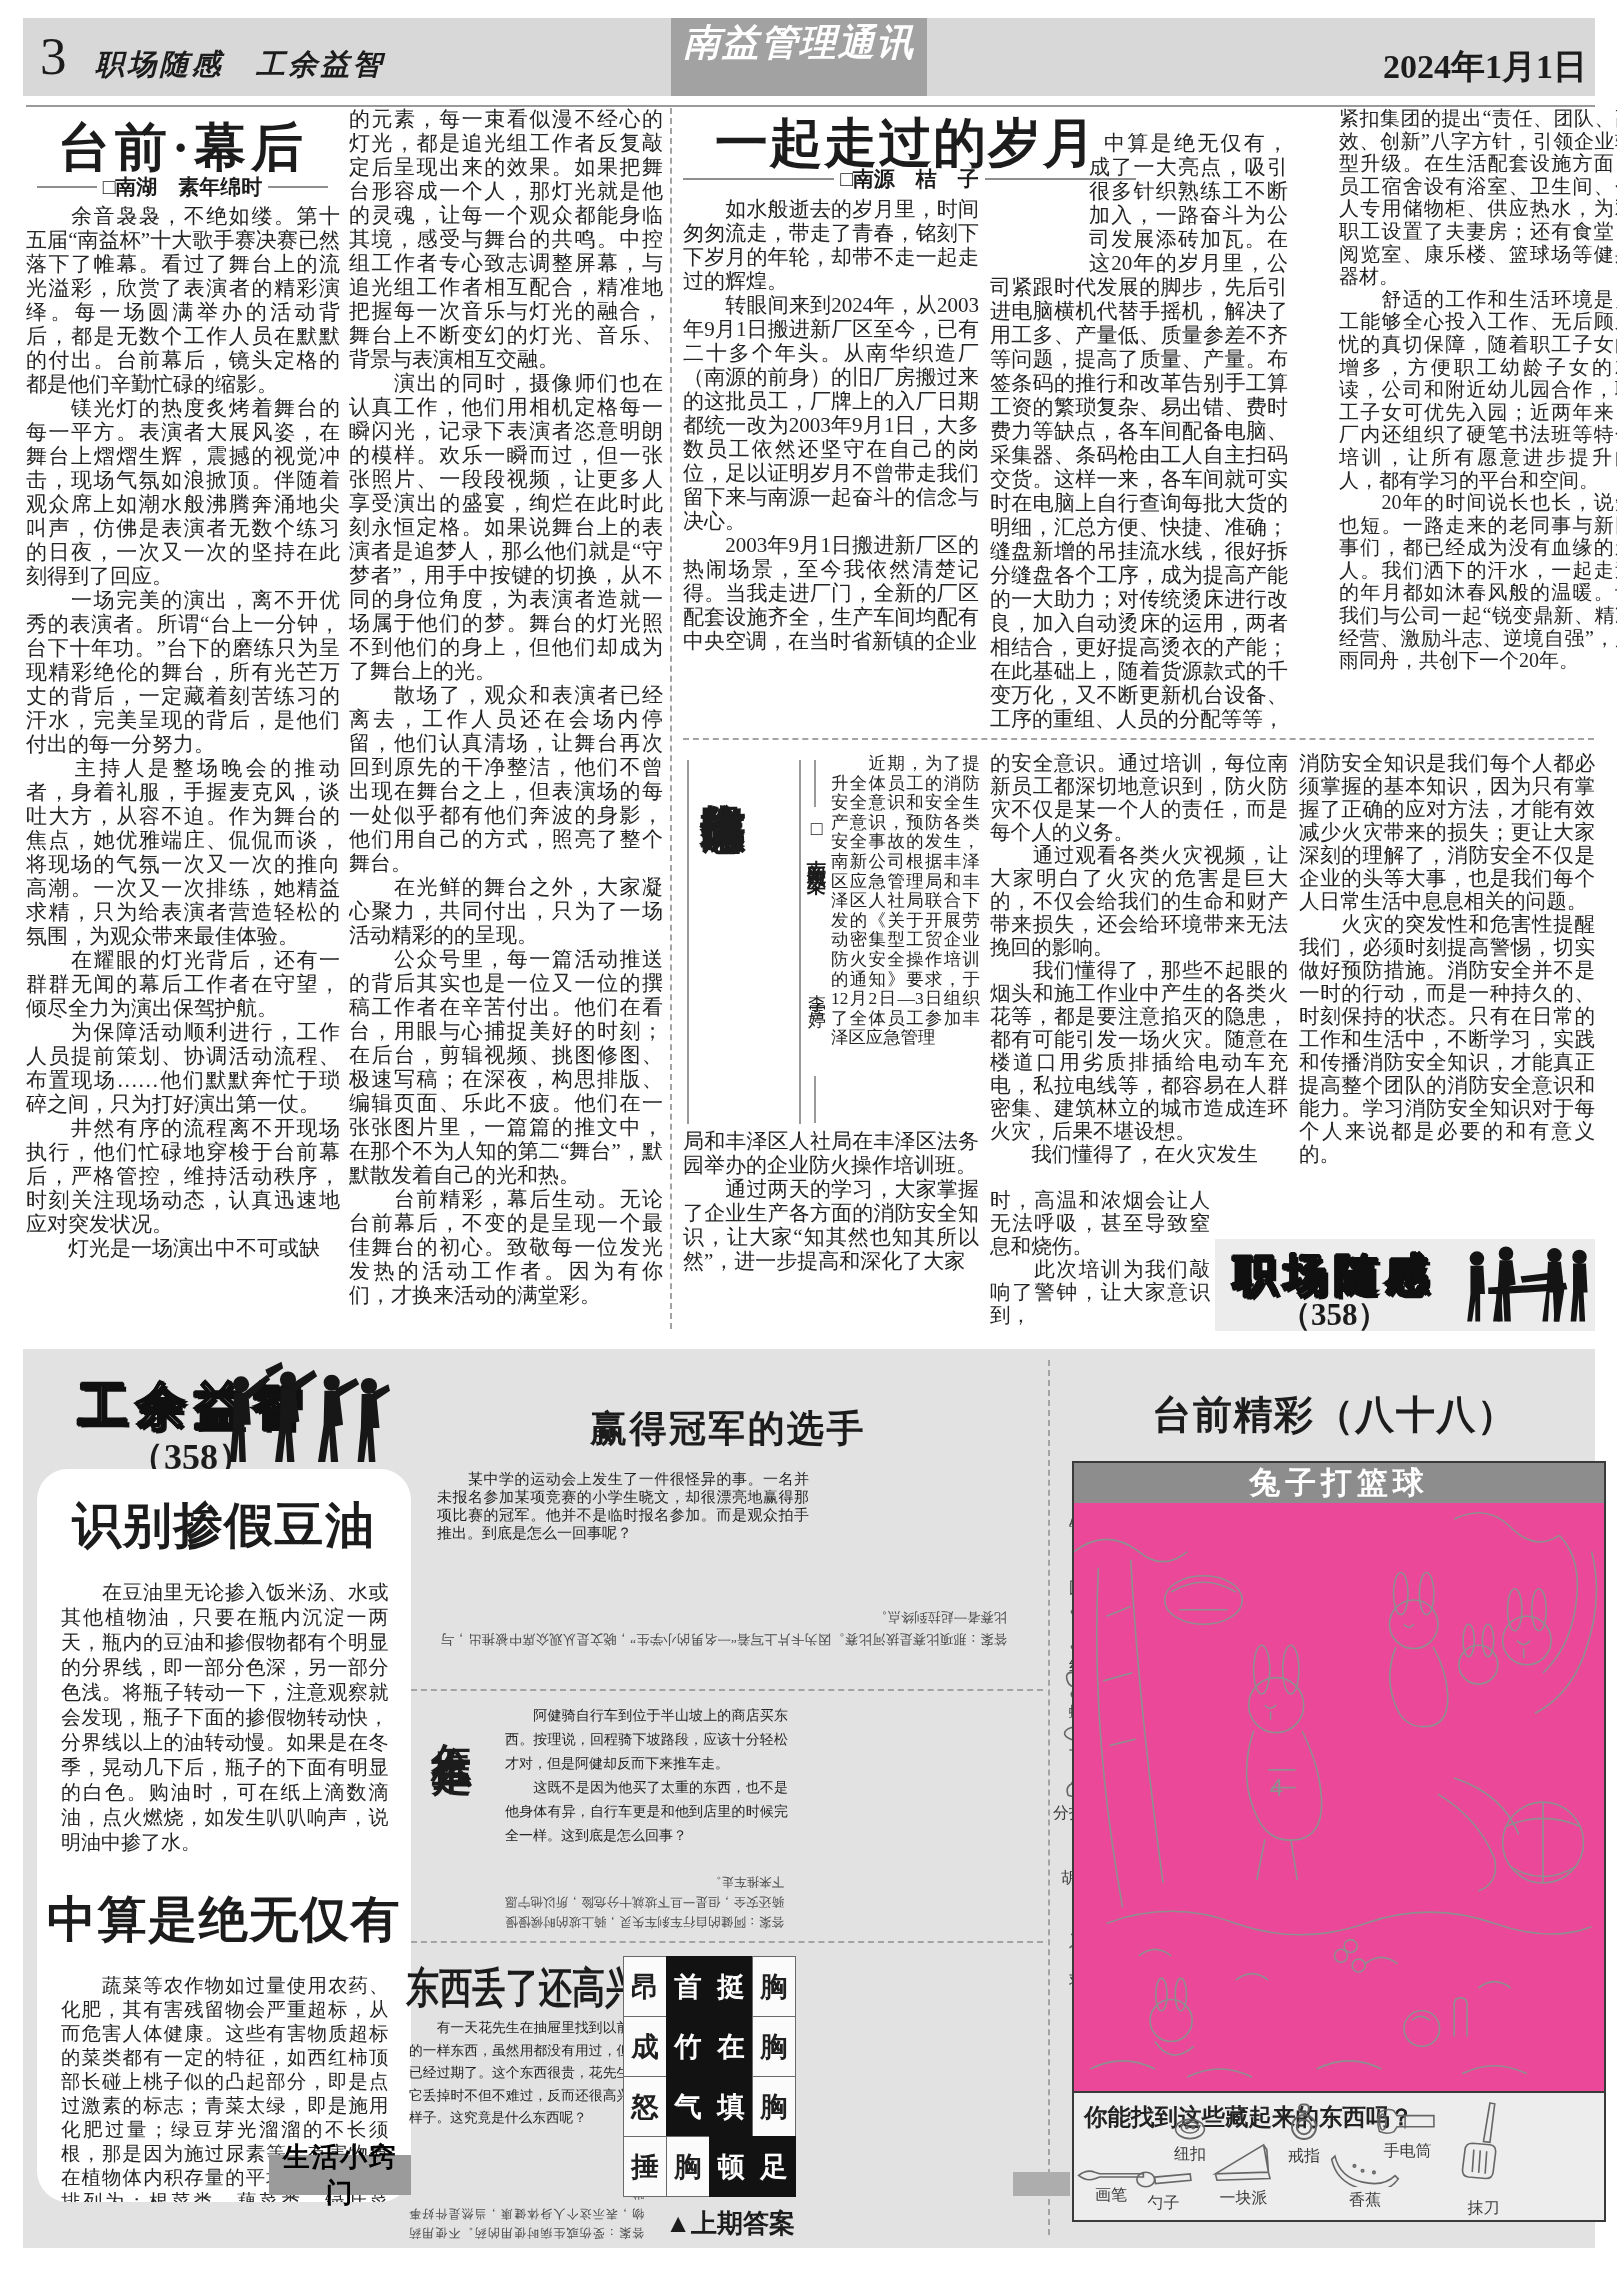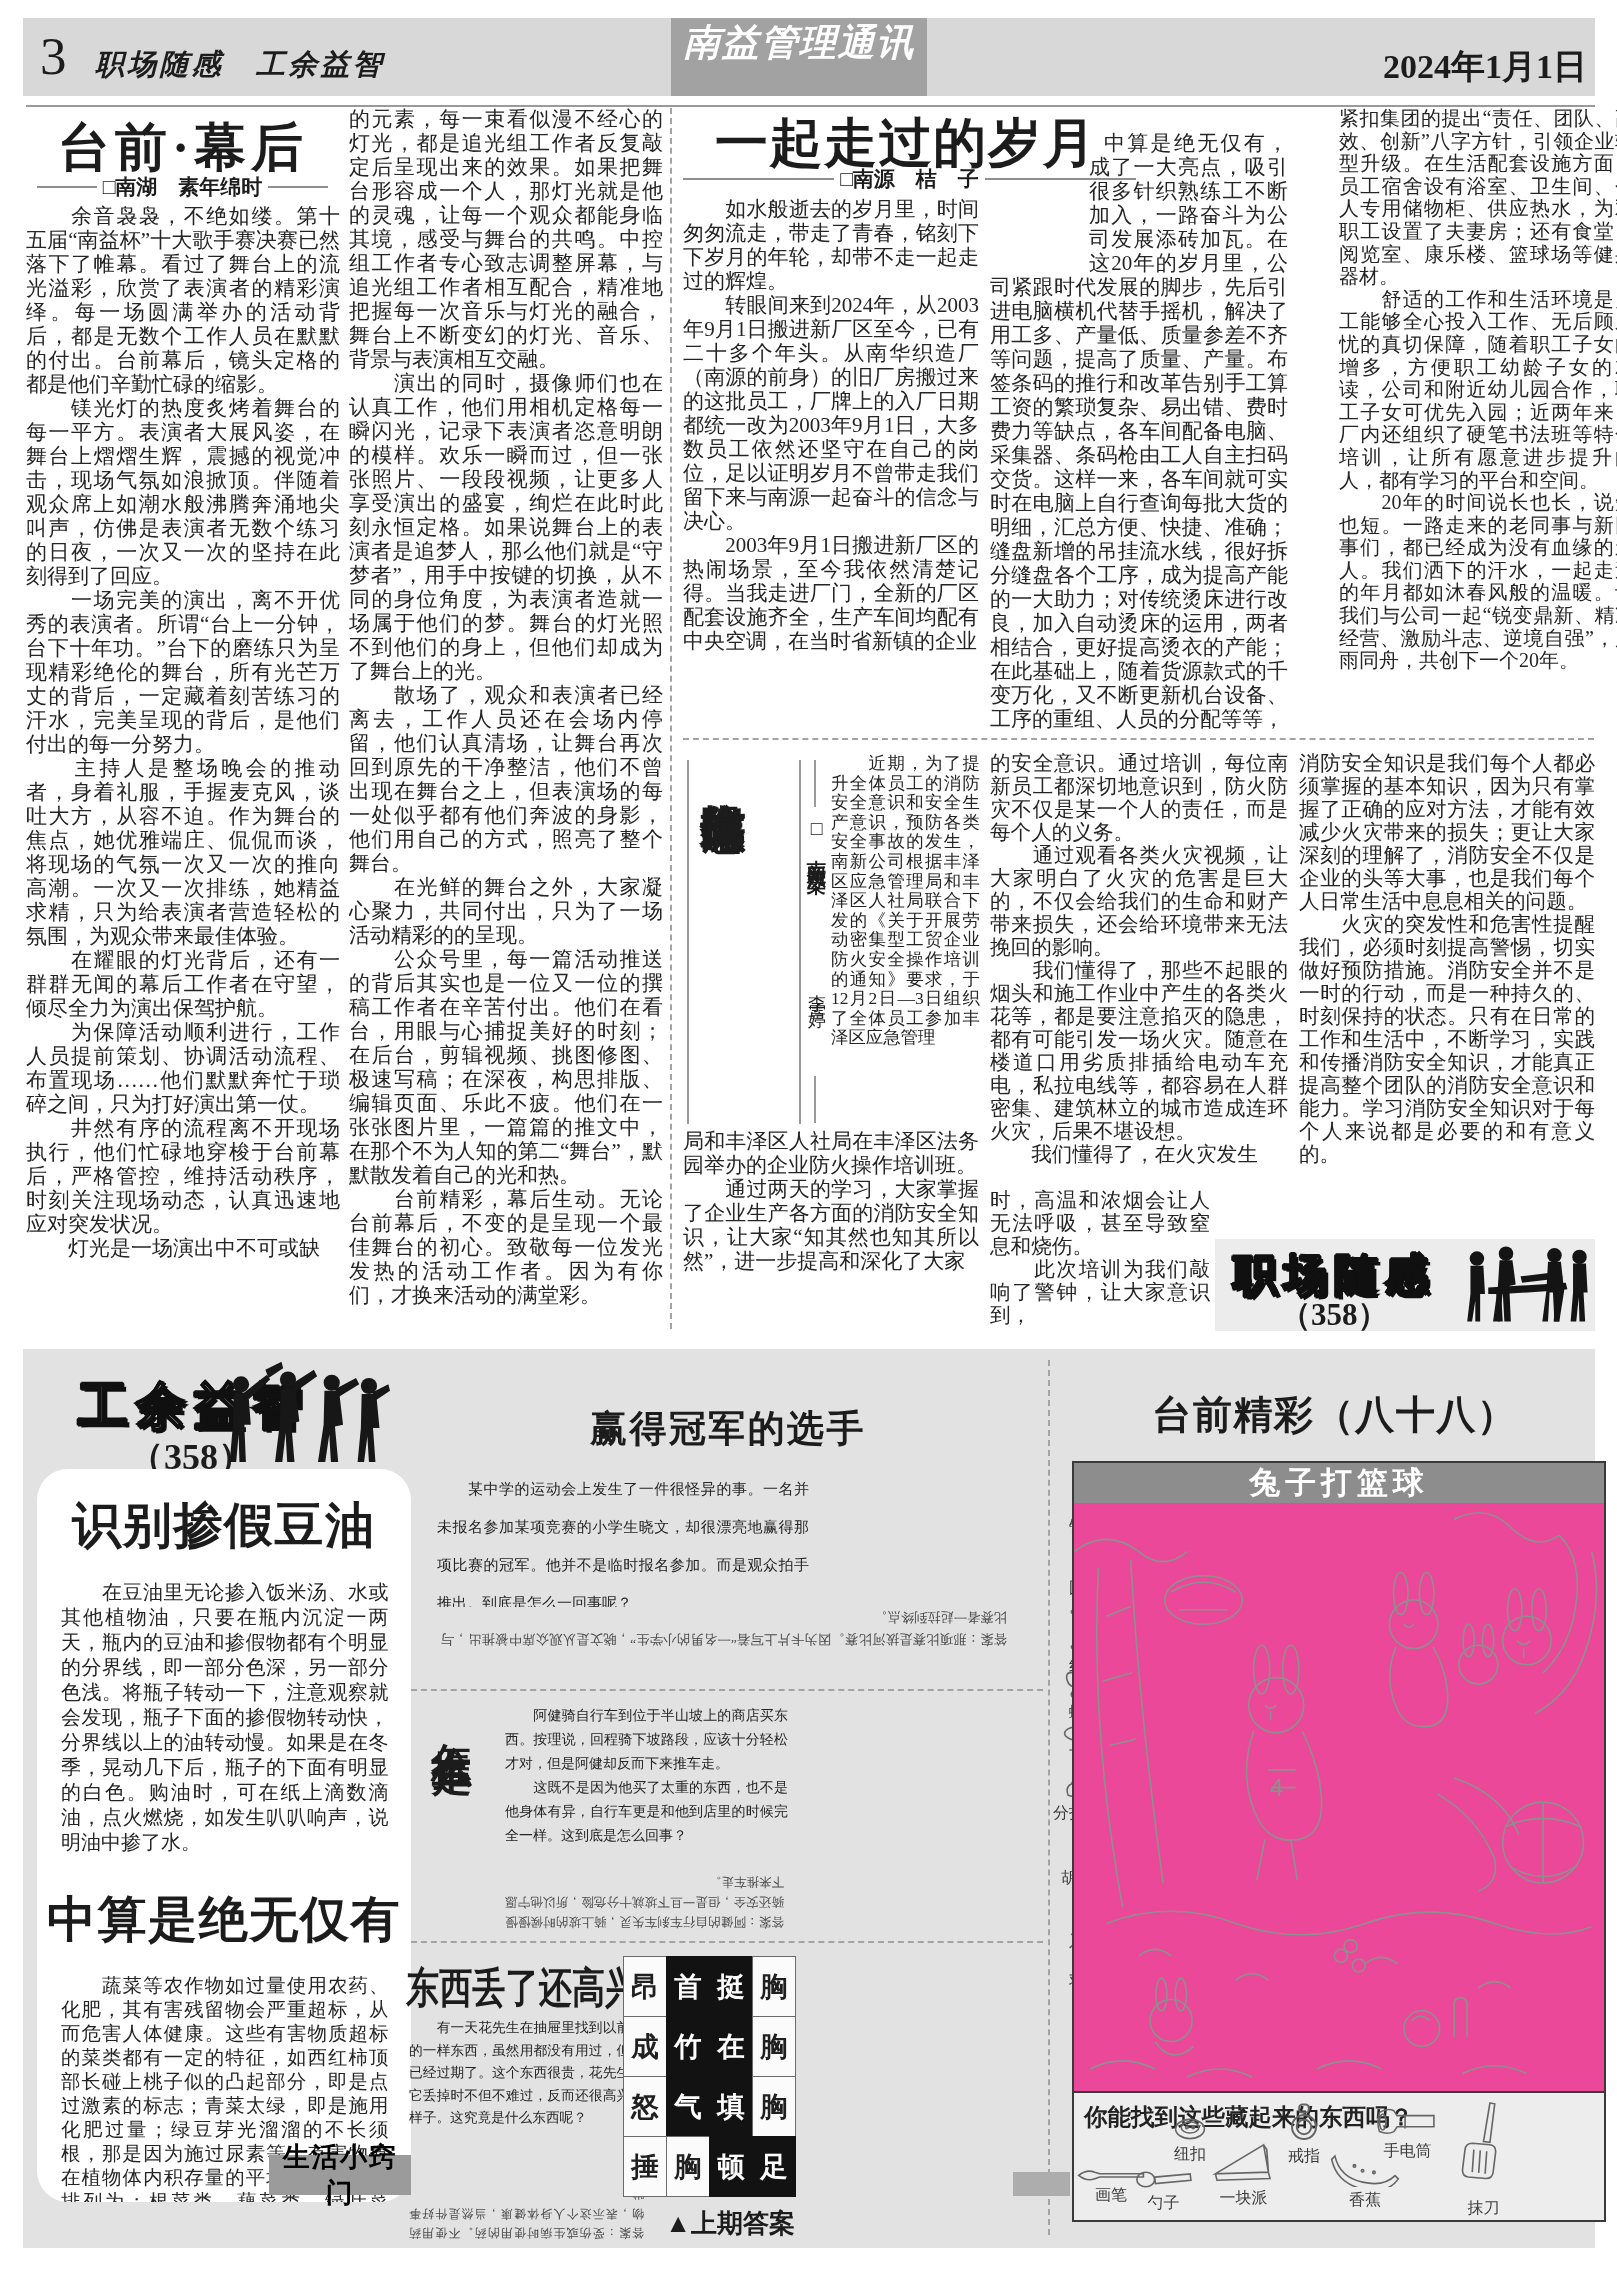--- a/index.html
+++ b/index.html
@@ -148,21 +148,21 @@
   <div class="serif bold center" style="margin-top:32px;font-size:49px;letter-spacing:1.6px;">中算是绝无仅有</div>
   <div class="jtext serif" style="margin:21px 22.6px 0 24px;font-size:19.4px;line-height:24px;height:267px;">　　蔬菜等农作物如过量使用农药、化肥，其有害残留物会严重超标，从而危害人体健康。这些有害物质超标的菜类都有一定的特征，如西红柿顶部长碰上桃子似的凸起部分，即是点过激素的标志；青菜太绿，即是施用化肥过量；绿豆芽光溜溜的不长须根，那是因为施过尿素等。有害物质在植物体内积存量的平均值由大到小排列为：根菜类、藕菜类、绿叶菜类、白菜类、豆类、瓜类、茄果类，在购菜时应加以注意。</div>
 </div>
 <div class="abs center" style="left:269px;top:2155px;width:142px;height:40px;background:#9b9b9b;display:flex;align-items:center;justify-content:center;">
   <span class="serif bold" style="color:#000000;font-size:27px;letter-spacing:1.6px;">生活小窍门</span>
 </div>
 
 <div class="abs dash-v" style="left:1048px;top:1360px;height:875px;"></div>
 
 <div class="abs serif bold center" style="left:441px;top:1404px;width:574px;font-size:37px;letter-spacing:2.4px;">赢得冠军的选手</div>
-<div class="abs jtext sans" style="left:437px;top:1470px;width:372px;height:137px;font-size:15px;line-height:38px;">　　某中学的运动会上发生了一件很怪异的事。一名并未报名参加某项竞赛的小学生晓文，却很漂亮地赢得那项比赛的冠军。他并不是临时报名参加。而是观众拍手推出。到底是怎么一回事呢？</div>
+<div class="abs jtext sans" style="left:437px;top:1470px;width:372px;height:137px;font-size:15px;line-height:18px;">　　某中学的运动会上发生了一件很怪异的事。一名并未报名参加某项竞赛的小学生晓文，却很漂亮地赢得那项比赛的冠军。他并不是临时报名参加。而是观众拍手推出。到底是怎么一回事呢？</div>
 <div class="abs jtext serif rot180" style="left:441px;top:1584px;width:566px;height:66px;font-size:13.3px;line-height:22px;color:#4a4a4a;">答案：那项比赛是拔河比赛。因为卡片上写着“一名男的小学生”，晓文是从观众席中被推出，与比赛者一起拉到终点。</div>
 <div class="abs dash-h" style="left:411px;top:1689px;width:632px;"></div>
 
 <div class="abs vtext serif bold" style="left:424px;top:1711px;height:235px;font-size:40px;letter-spacing:3.2px;">怎么推车走</div>
 <div class="abs jtext sans" style="left:505px;top:1703px;width:283px;height:176px;font-size:14px;line-height:24px;">　　阿健骑自行车到位于半山坡上的商店买东西。按理说，回程骑下坡路段，应该十分轻松才对，但是阿健却反而下来推车走。
 　　这既不是因为他买了太重的东西，也不是他身体有异，自行车更是和他到店里的时候完全一样。这到底是怎么回事？</div>
 <div class="abs jtext serif rot180" style="left:505px;top:1867px;width:279px;height:65px;font-size:12.5px;line-height:20px;color:#4a4a4a;">答案：阿健的自行车刹车失灵，骑上坡的时候慢慢骑还安全，但是一旦下坡就十分危险，所以他宁愿下来推车走。</div>
 <div class="abs dash-h" style="left:411px;top:1941px;width:632px;"></div>
 
 <div class="abs serif bold" style="left:406px;top:1960px;font-size:42px;transform:scaleX(0.79);transform-origin:left;white-space:nowrap;">东西丢了还高兴</div>

